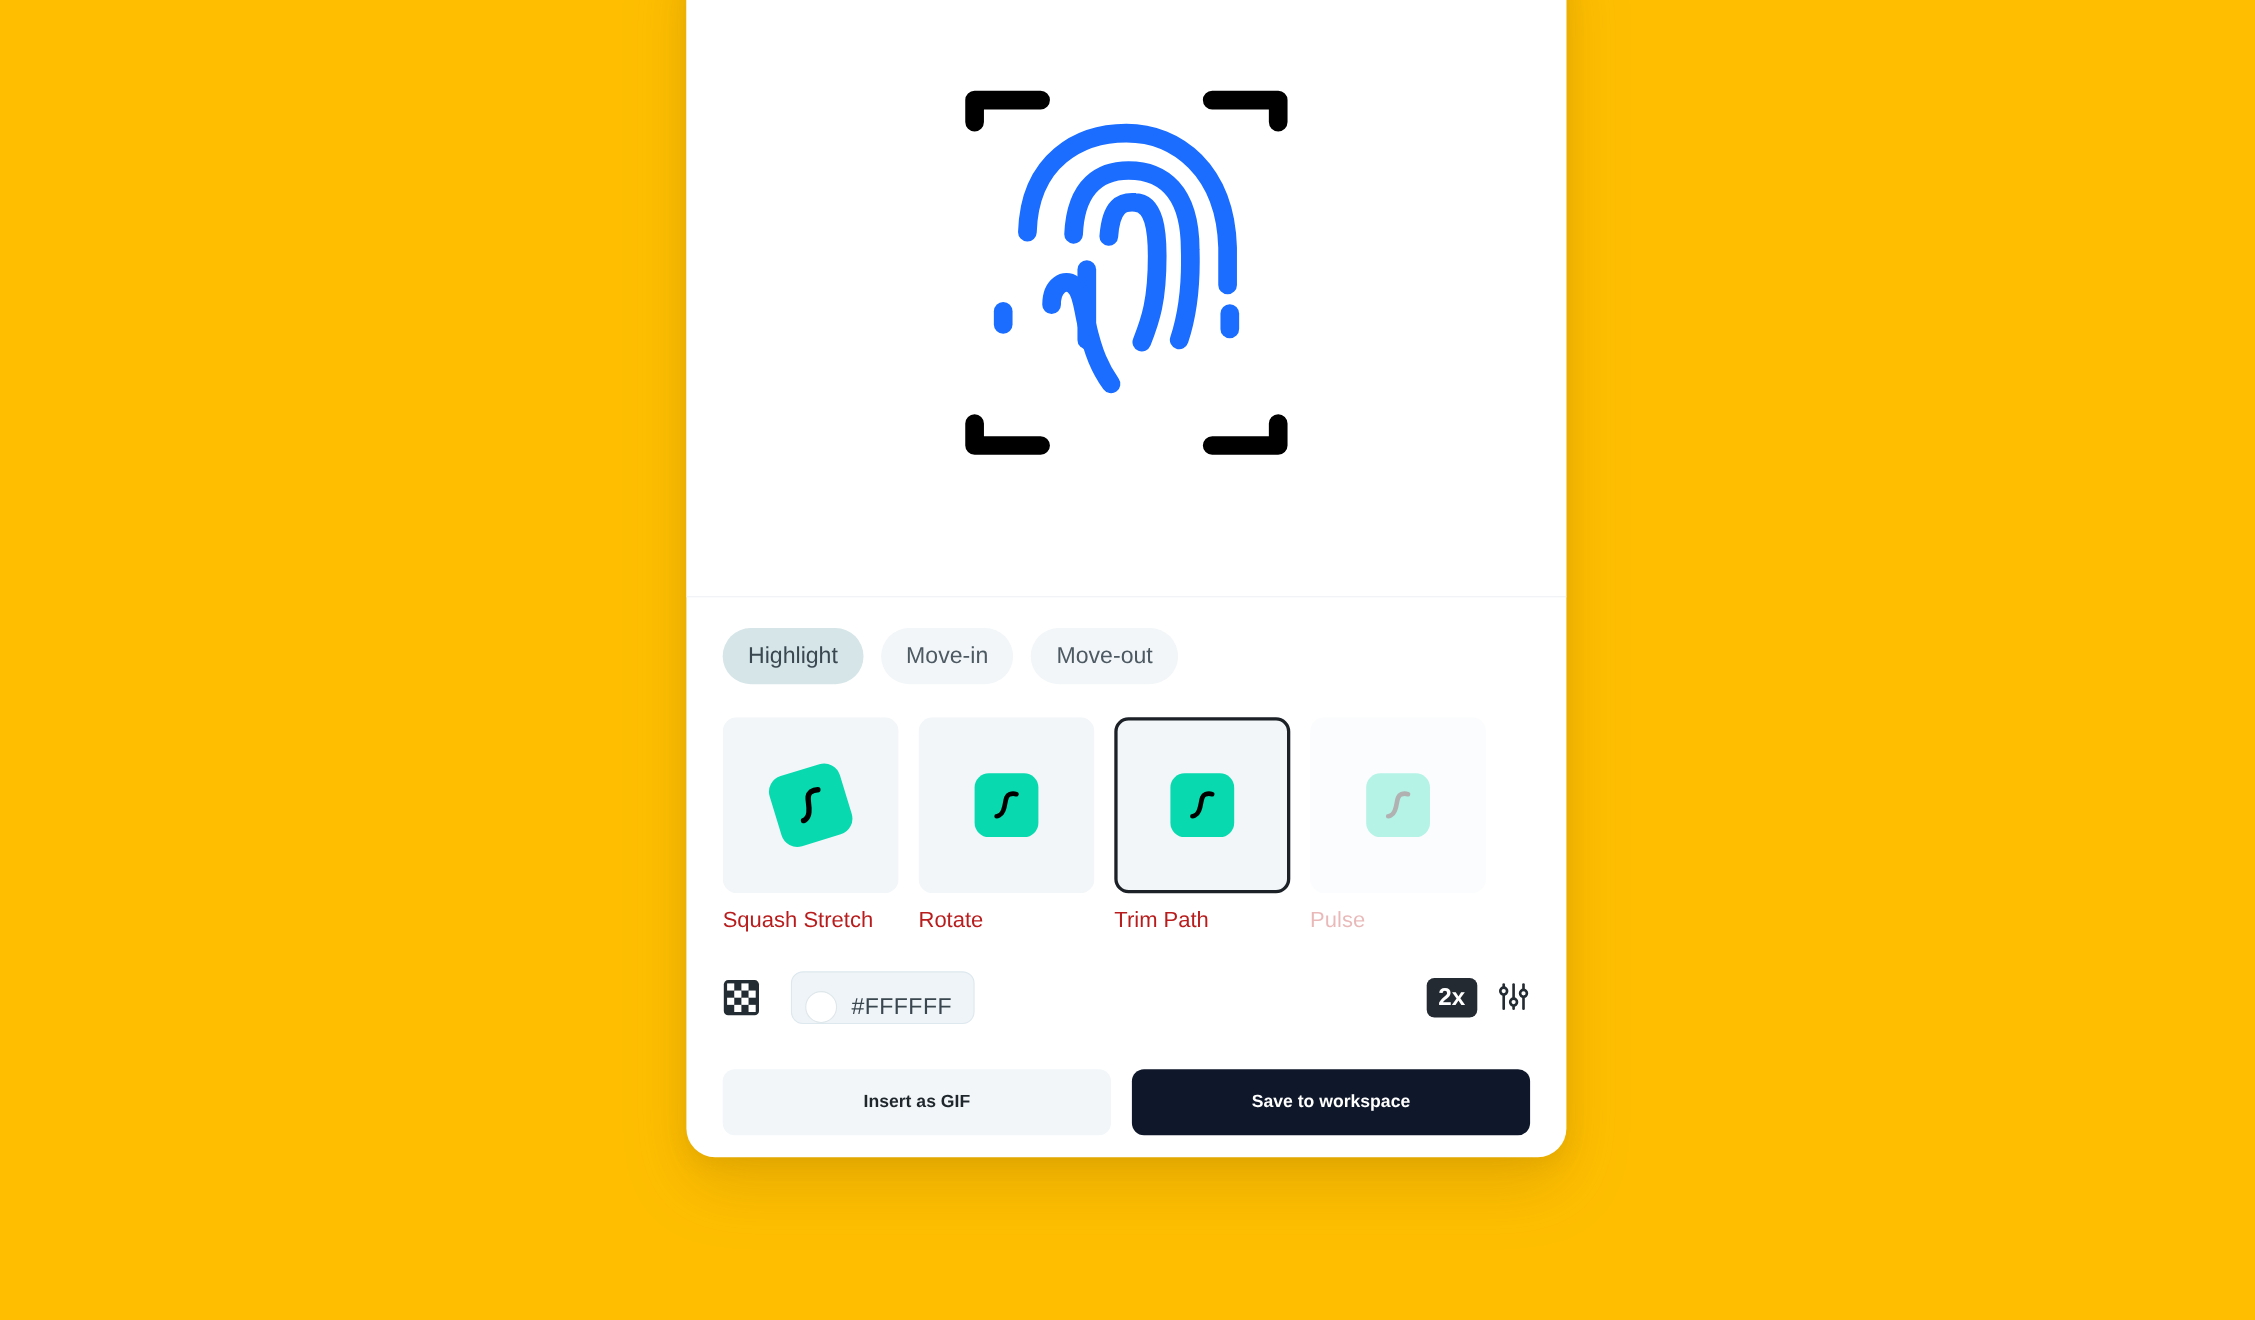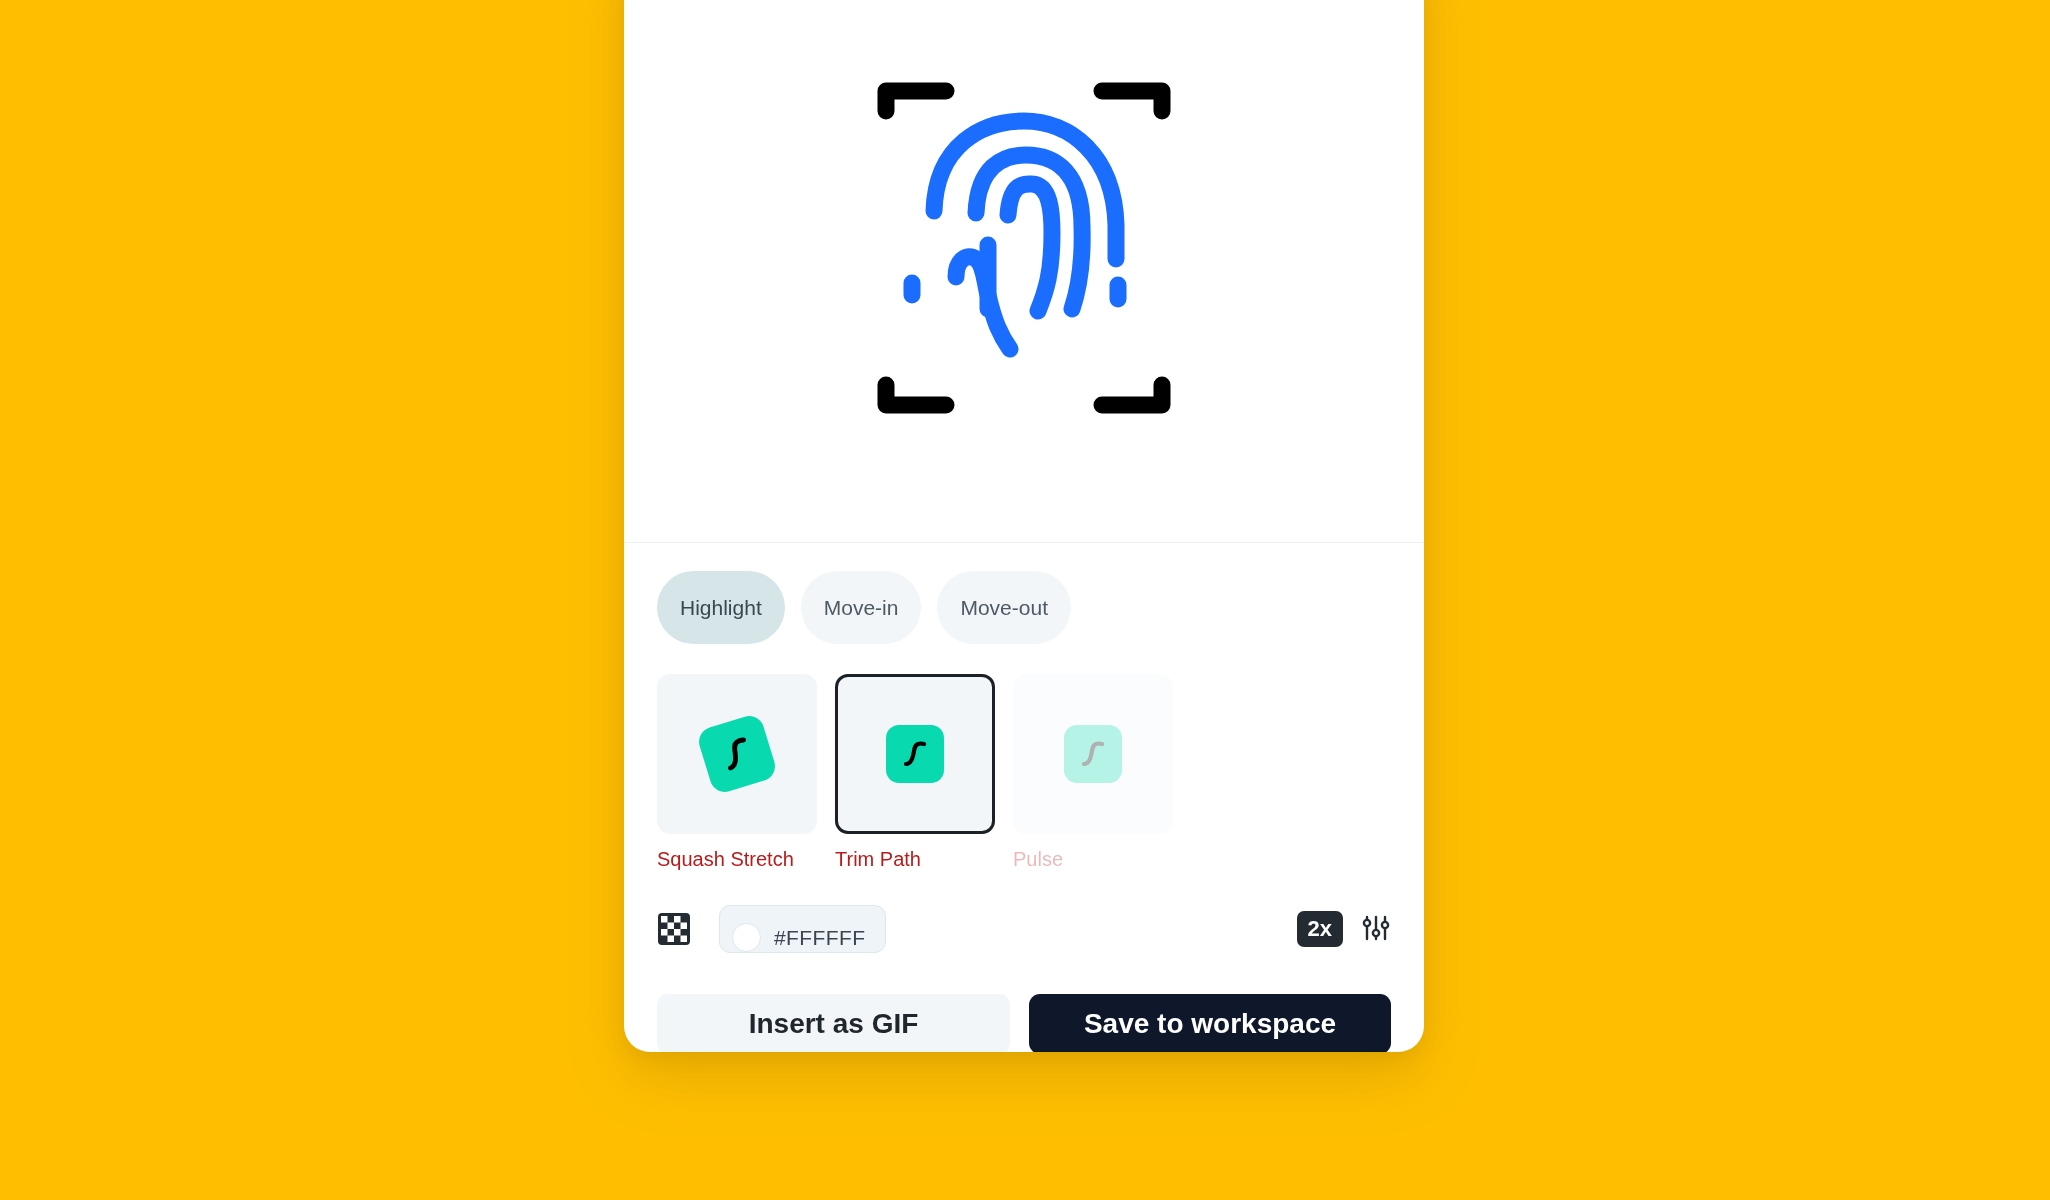--- a/index.html
+++ b/index.html
@@ -47,21 +47,21 @@
     flex-direction: column;
   }
 
   
   #tabs { display: flex; gap: 16px; margin-bottom: 30px; }
   .tab {
     border: none;
     font-family: inherit;
     font-size: 21px;
     line-height: 1;
-    padding: 26px 23px;
+    padding: 15px 23px;
     border-radius: 999px;
     background: #f2f6f8;
     color: #4d5a63;
     cursor: pointer;
     white-space: nowrap;
   }
   .tab.active { background: #d5e5e8; color: #3b4850; }
 
   
   #presets { display: flex; gap: 18px; }
@@ -138,21 +138,21 @@
   
   #actions {
     display: flex;
     gap: 19px;
     margin-top: 42px;
     margin-bottom: 0;
   }
   .action {
     border: none;
     font-family: inherit;
-    font-size: 28px;
+    font-size: 16px;
     font-weight: bold;
     border-radius: 11px;
     height: 60px;
     cursor: pointer;
     line-height: 1;
     white-space: nowrap;
   }
   #insert-gif { flex: 0 0 353px; background: #f2f6f9; color: #1f272d; }
   #save-workspace { flex: 1 1 auto; background: #0f172a; color: #ffffff; }
 </style>
@@ -195,20 +195,30 @@
         <div class="preset-card">
           <span class="chip">
             <svg viewBox="0 0 34 34">
                 <path d="M8 27 C8 27 12 27 14 22 C17 15 15 9 20 7 C23 6 26 7 26 7" fill="none" stroke="#000" stroke-width="4.2" stroke-linecap="round"></path>
               </svg>
           </span>
         </div>
         <div class="preset-label">Squash Stretch</div>
       </div>
 
+      <div class="preset" data-variant="normal">
+        <div class="preset-card">
+          <span class="chip">
+            <svg viewBox="0 0 34 34">
+                <path d="M8 27 C8 27 12 27 14 22 C17 15 15 9 20 7 C23 6 26 7 26 7" fill="none" stroke="#000" stroke-width="4.2" stroke-linecap="round"></path>
+              </svg>
+          </span>
+        </div>
+        <div class="preset-label">Rotate</div>
+      </div>
 
       <div class="preset selected" data-variant="normal">
         <div class="preset-card">
           <span class="chip">
             <svg viewBox="0 0 34 34">
                 <path d="M8 27 C8 27 12 27 14 22 C17 15 15 9 20 7 C23 6 26 7 26 7" fill="none" stroke="#000" stroke-width="4.2" stroke-linecap="round"></path>
               </svg>
           </span>
         </div>
         <div class="preset-label">Trim Path</div>

